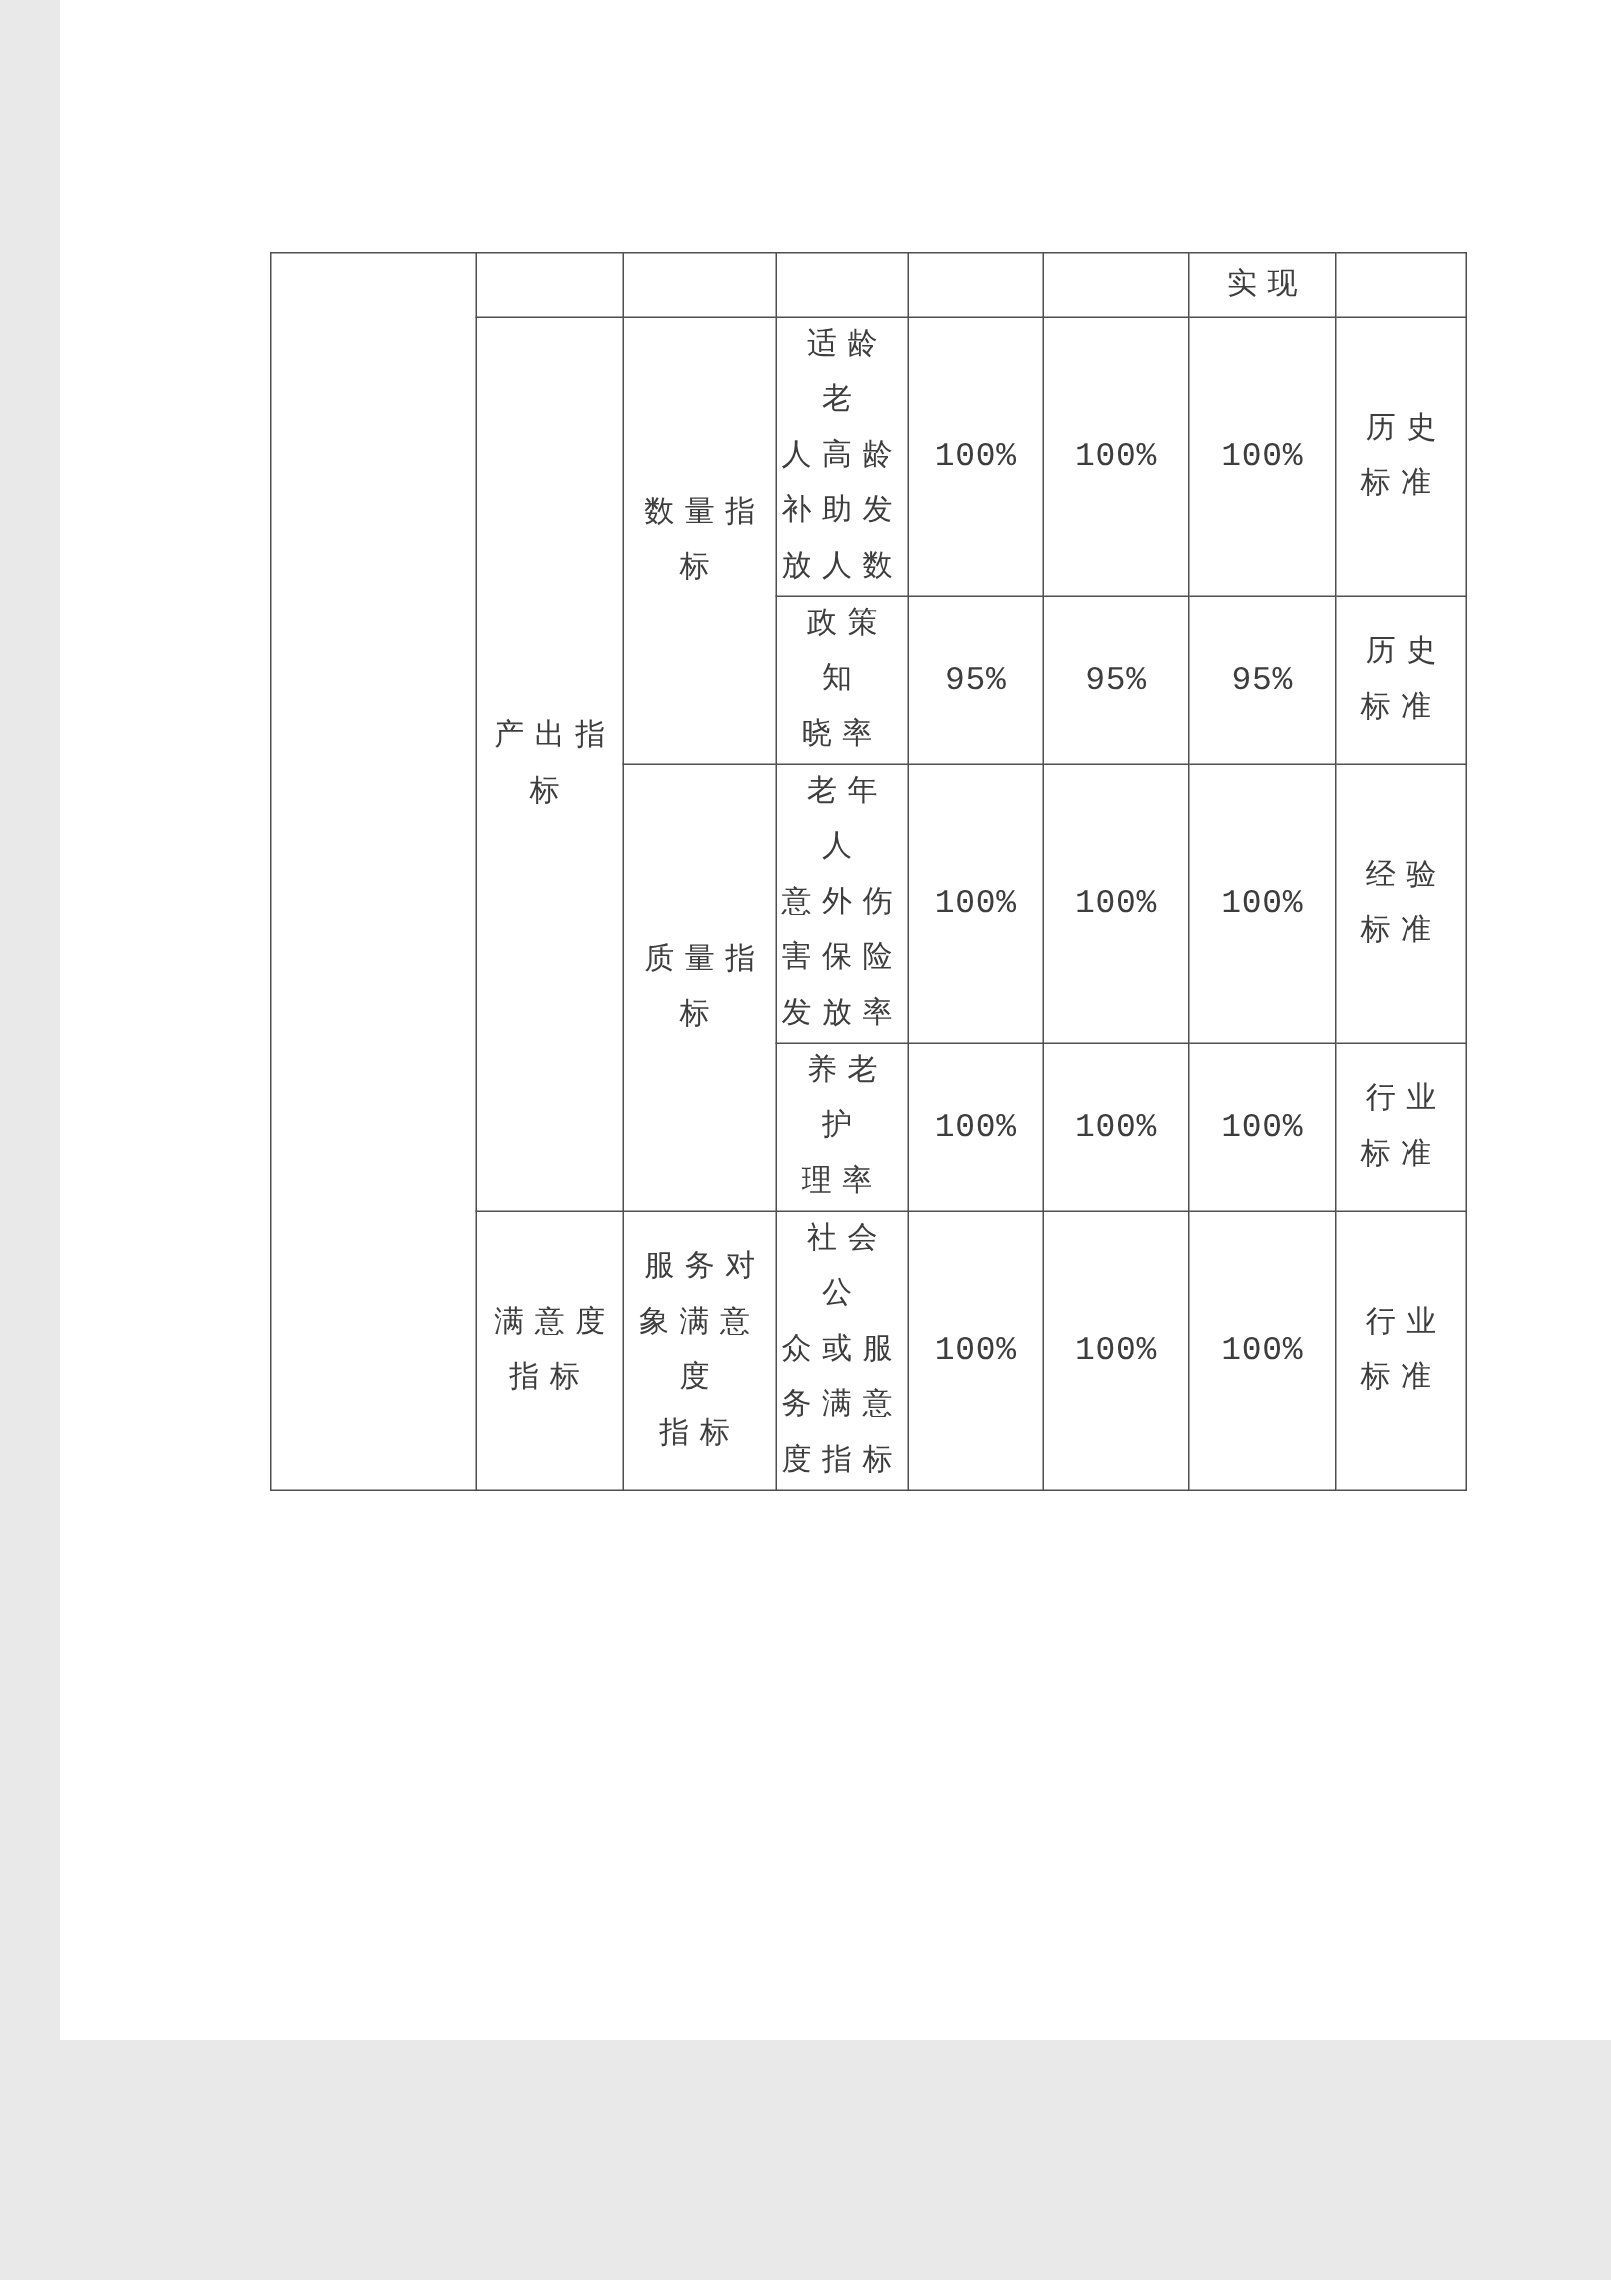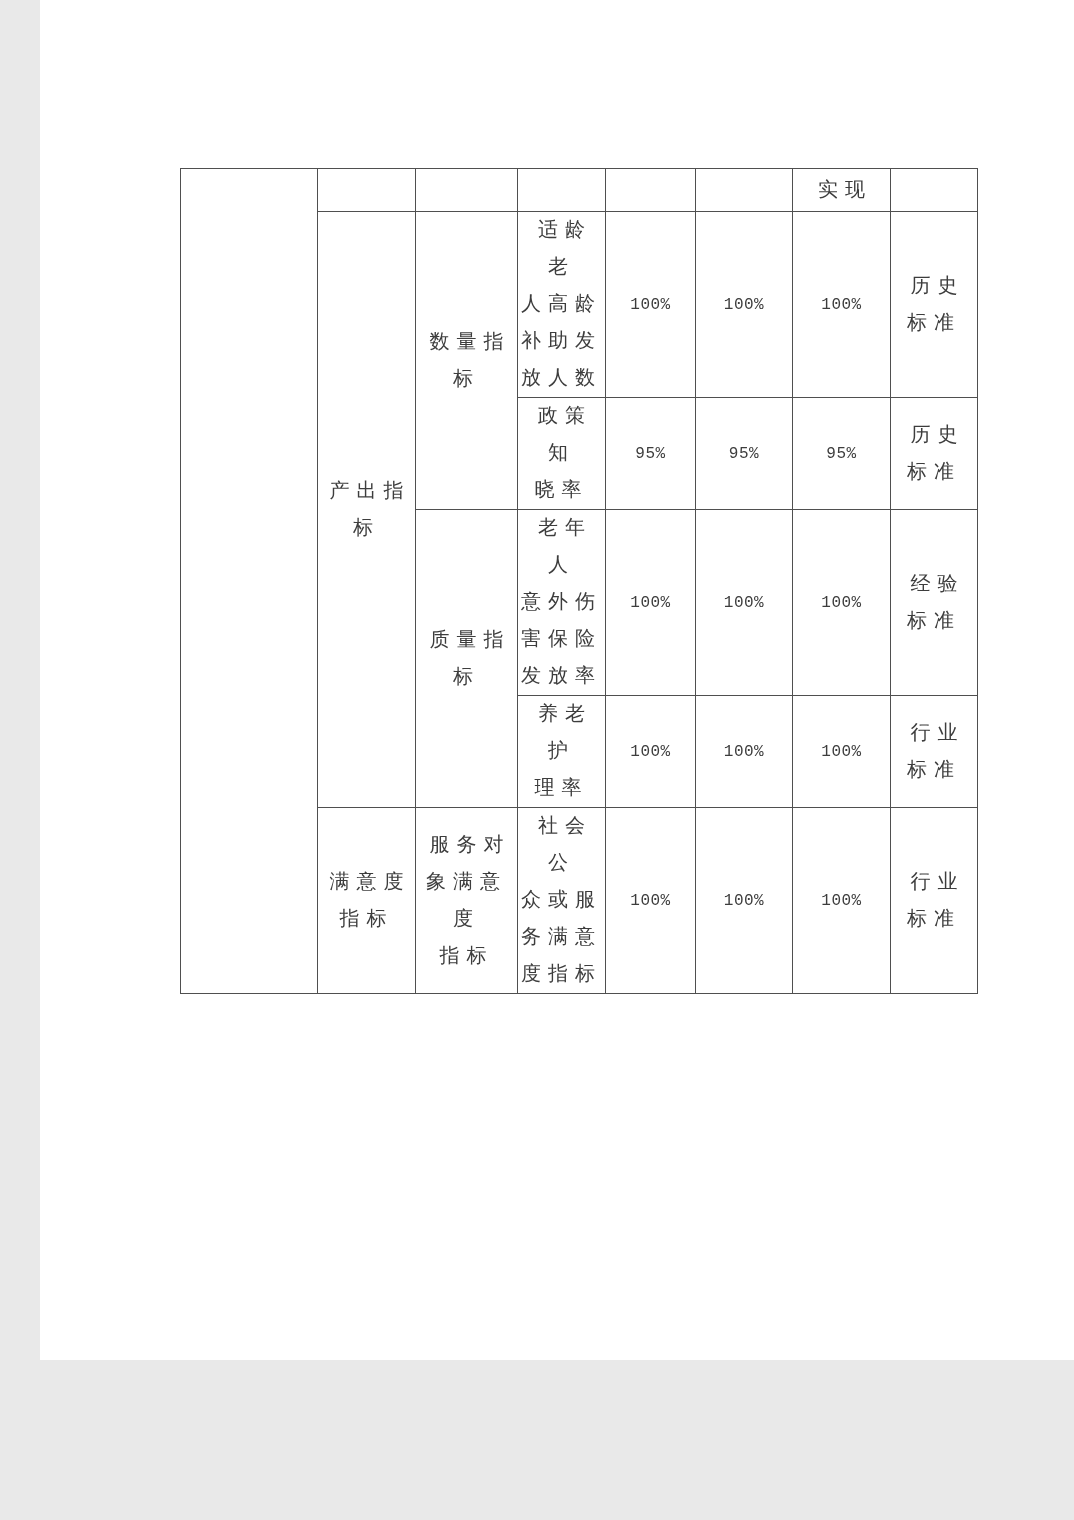--- a/index.html
+++ b/index.html
@@ -37,21 +37,21 @@
   
   td.cjk {
     font-size: 20px;
     line-height: 37px;
     letter-spacing: 0.35em;
     white-space: pre-line;
     text-indent: 0.35em; 
   }
   
   td.num {
-    font-size: 16px;
+    font-size: 22px;
     line-height: 24px;
     letter-spacing: 0.5px;
   }
   
   tr.r1 { height: 43px; }
   tr.r2 { height: 146px; }
   tr.r3 { height: 70px; }
   tr.r4 { height: 157px; }
   tr.r5 { height: 64px; }
   tr.r6 { height: 145px; }

